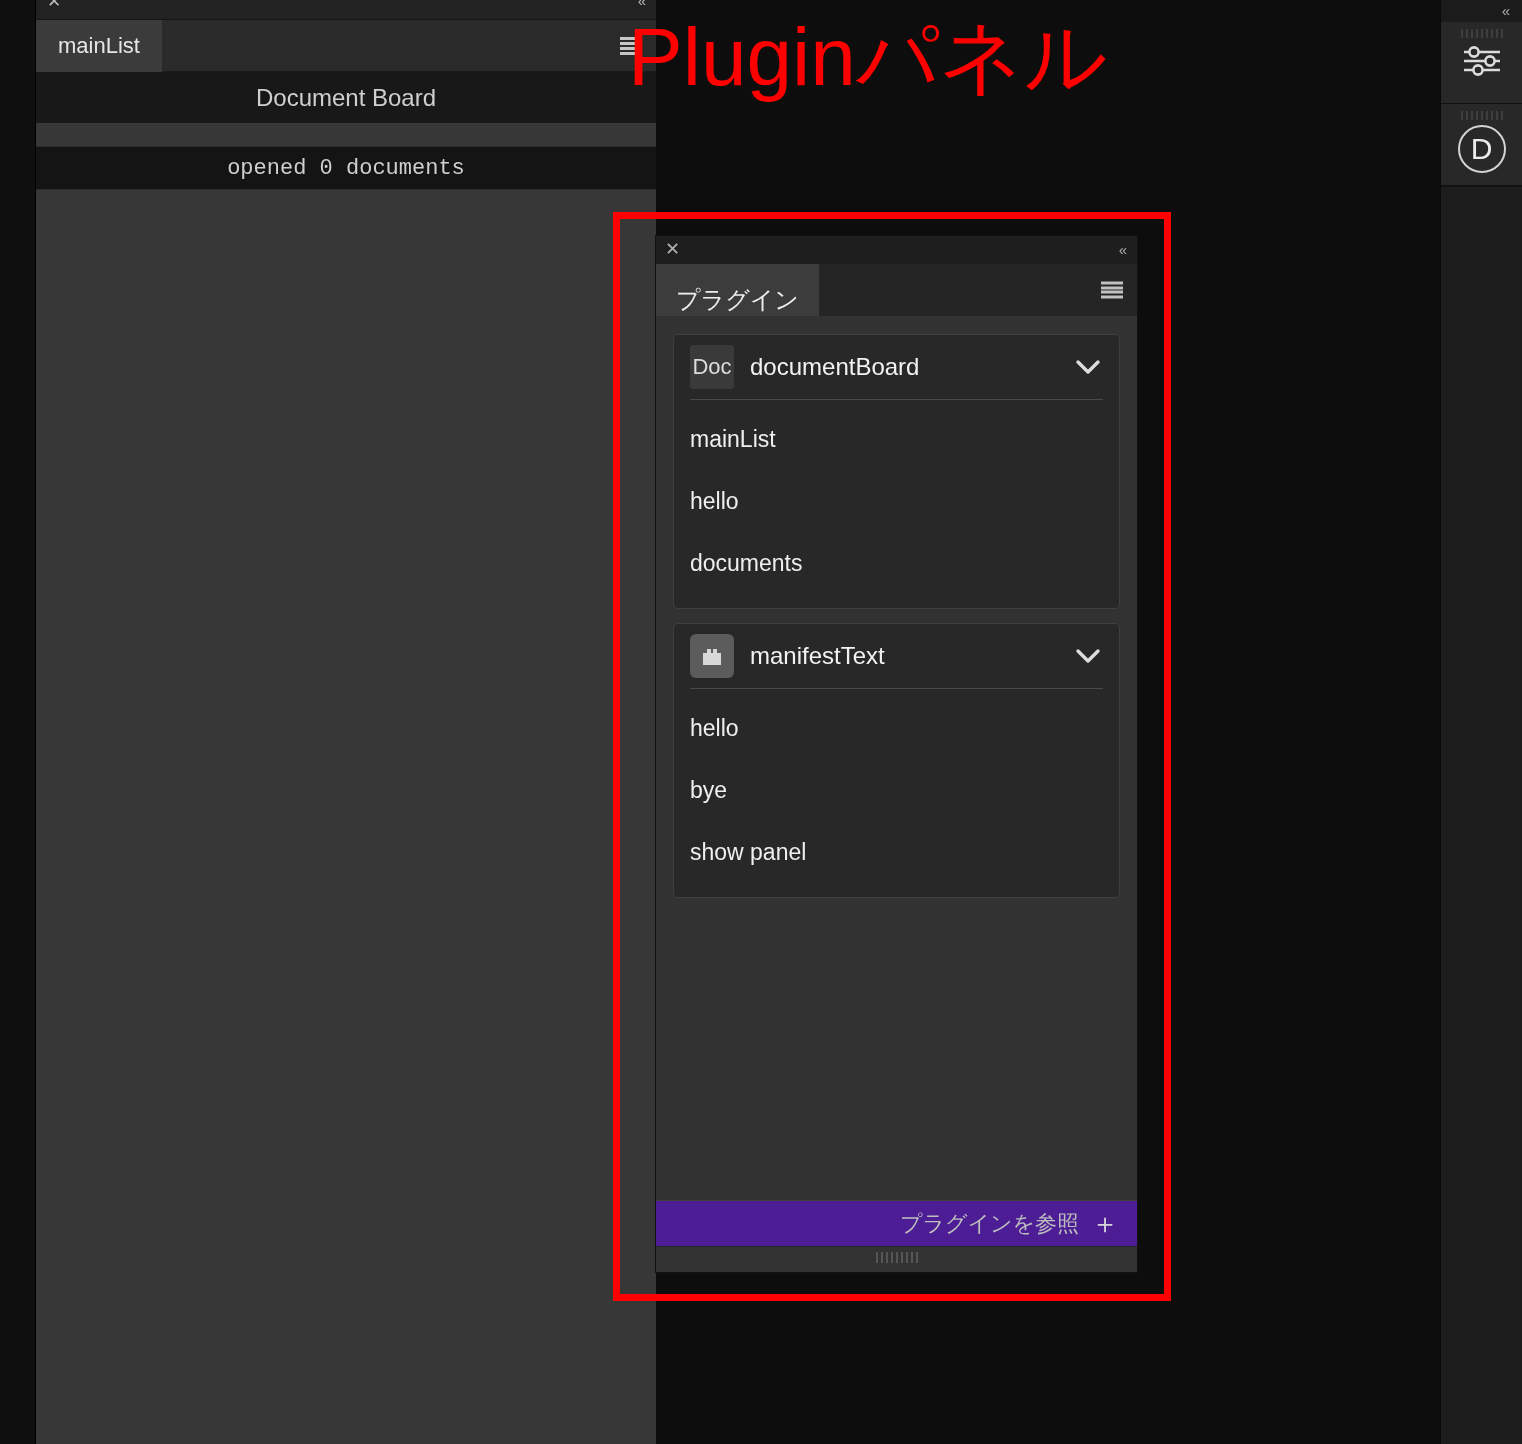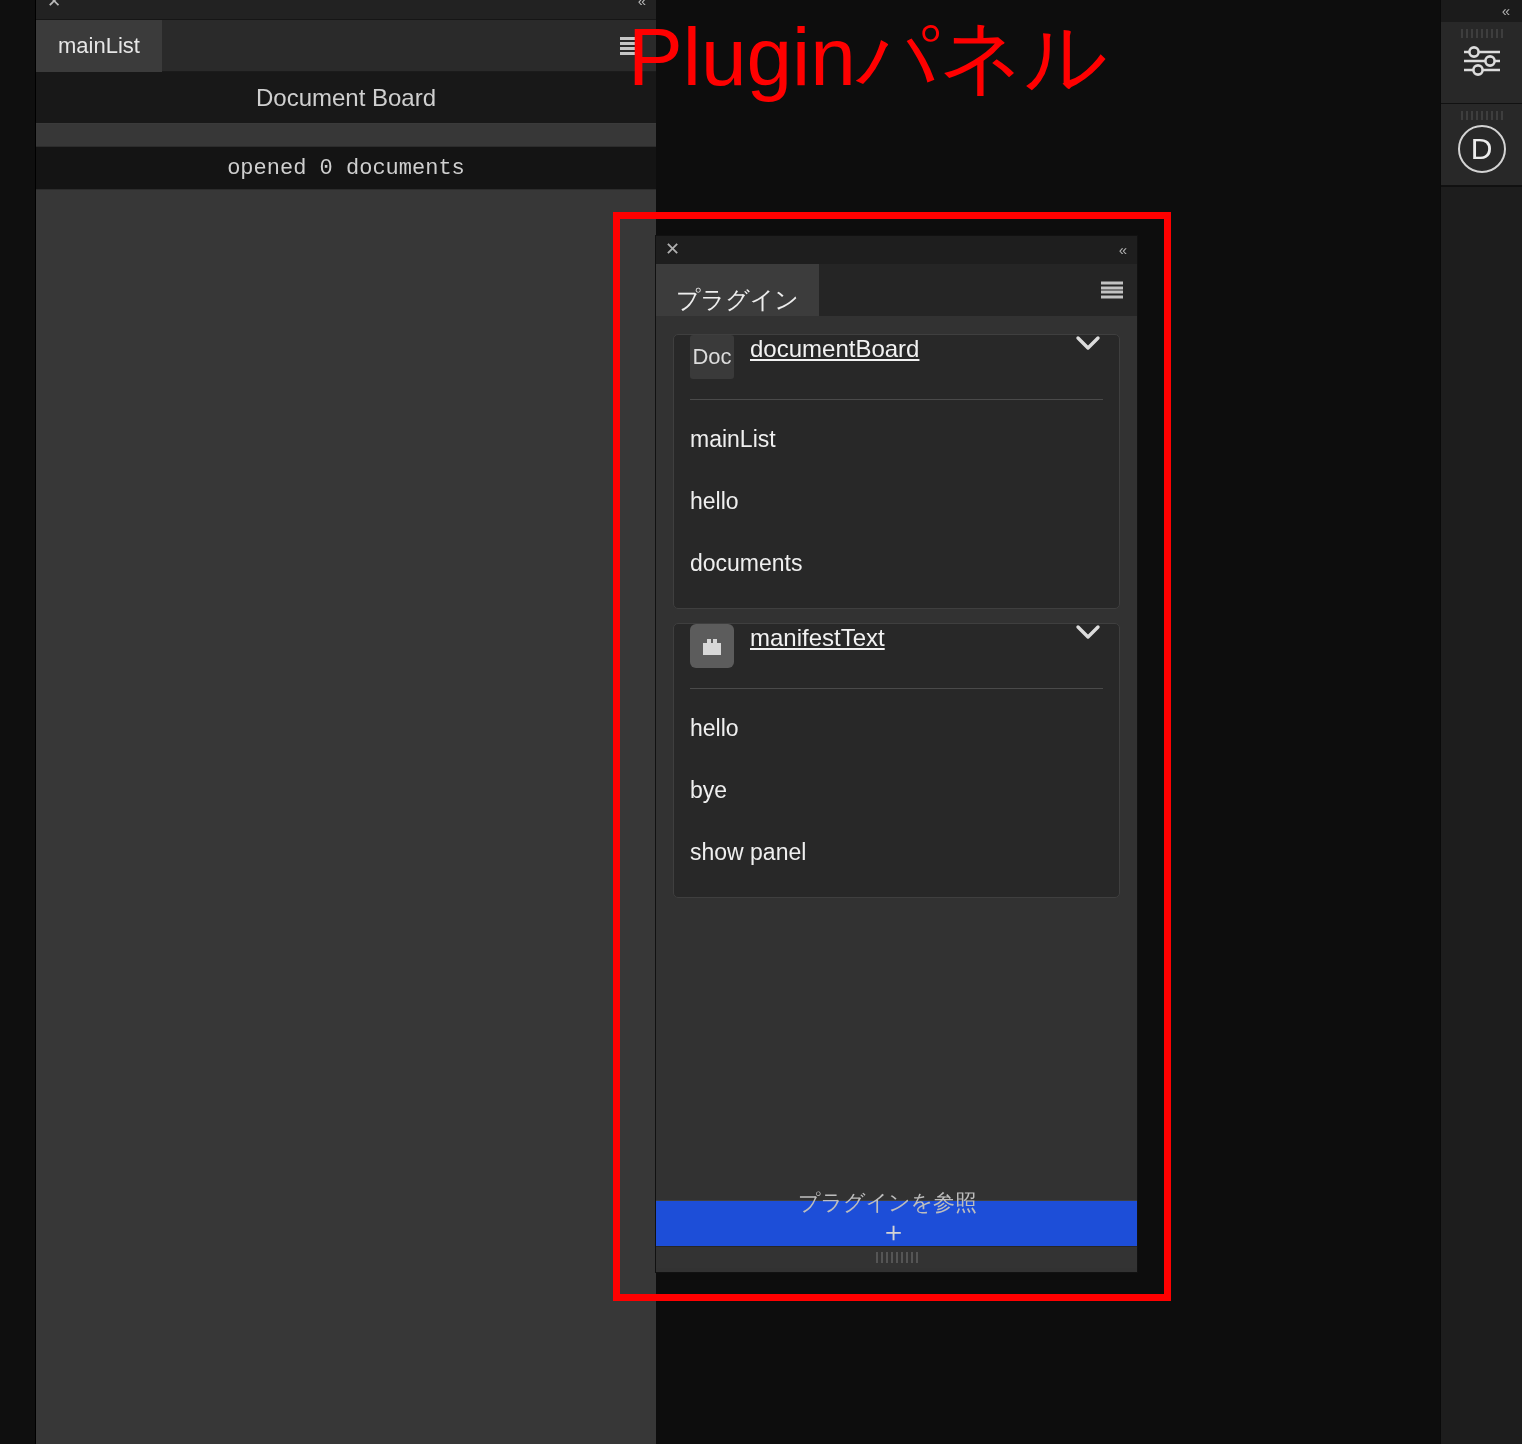--- a/index.html
+++ b/index.html
@@ -219,21 +219,21 @@
 
   
   .plugin-card {
     background: #282828;
     border: 1px solid #3f3f3f;
     border-radius: 5px;
     margin-bottom: 14px;
   }
   .pc-header {
     display: flex;
-    align-items: flex-start;
+    align-items: center;
     height: 64px;
     padding: 0 16px;
   }
   .pc-icon {
     width: 44px; height: 44px;
     border-radius: 6px;
     background: #5c5c5c;
     display: flex;
     align-items: center;
     justify-content: center;
@@ -248,21 +248,20 @@
     font-size: 22px;
     color: #dcdcdc;
   }
   .pc-name {
     margin-left: 16px;
     color: #f2f2f2;
     font-size: 24px;
     flex: 1 1 auto;
     overflow: hidden;
     white-space: nowrap;
-    text-decoration: underline;
   }
   .pc-chevron {
     flex: 0 0 auto;
     color: #dcdcdc;
     width: 30px;
     display: flex;
     align-items: center;
     justify-content: center;
   }
   .pc-divider {
@@ -279,29 +278,28 @@
     align-items: center;
     padding: 0 16px;
     color: #efefef;
     font-size: 23px;
   }
 
   .pp-footer {
     position: absolute;
     left: 0; right: 0; bottom: 26px;
     height: 46px;
-    background: #1d4ed8;
+    background: #4c1d95;
     border-top: 1px solid #404040;
     display: flex;
     align-items: center;
     justify-content: flex-end;
     padding-right: 18px;
     color: #bdbdbd;
     font-size: 22px;
-    flex-direction: column;
   }
   .pp-footer-plus {
     margin-left: 12px;
     font-size: 28px;
     color: #d4d4d4;
     line-height: 1;
   }
   .pp-grip {
     position: absolute;
     left: 0; right: 0; bottom: 4px;

